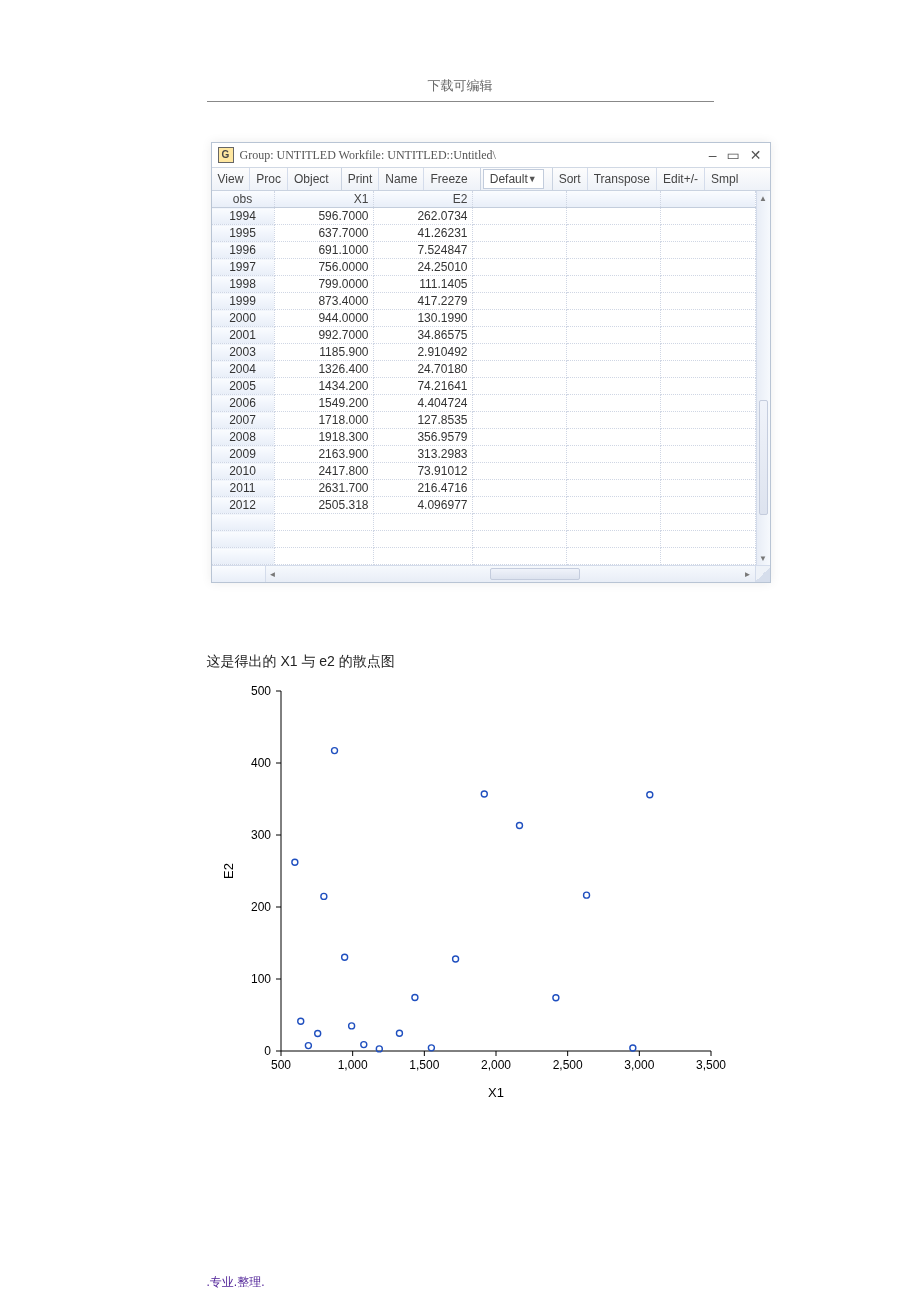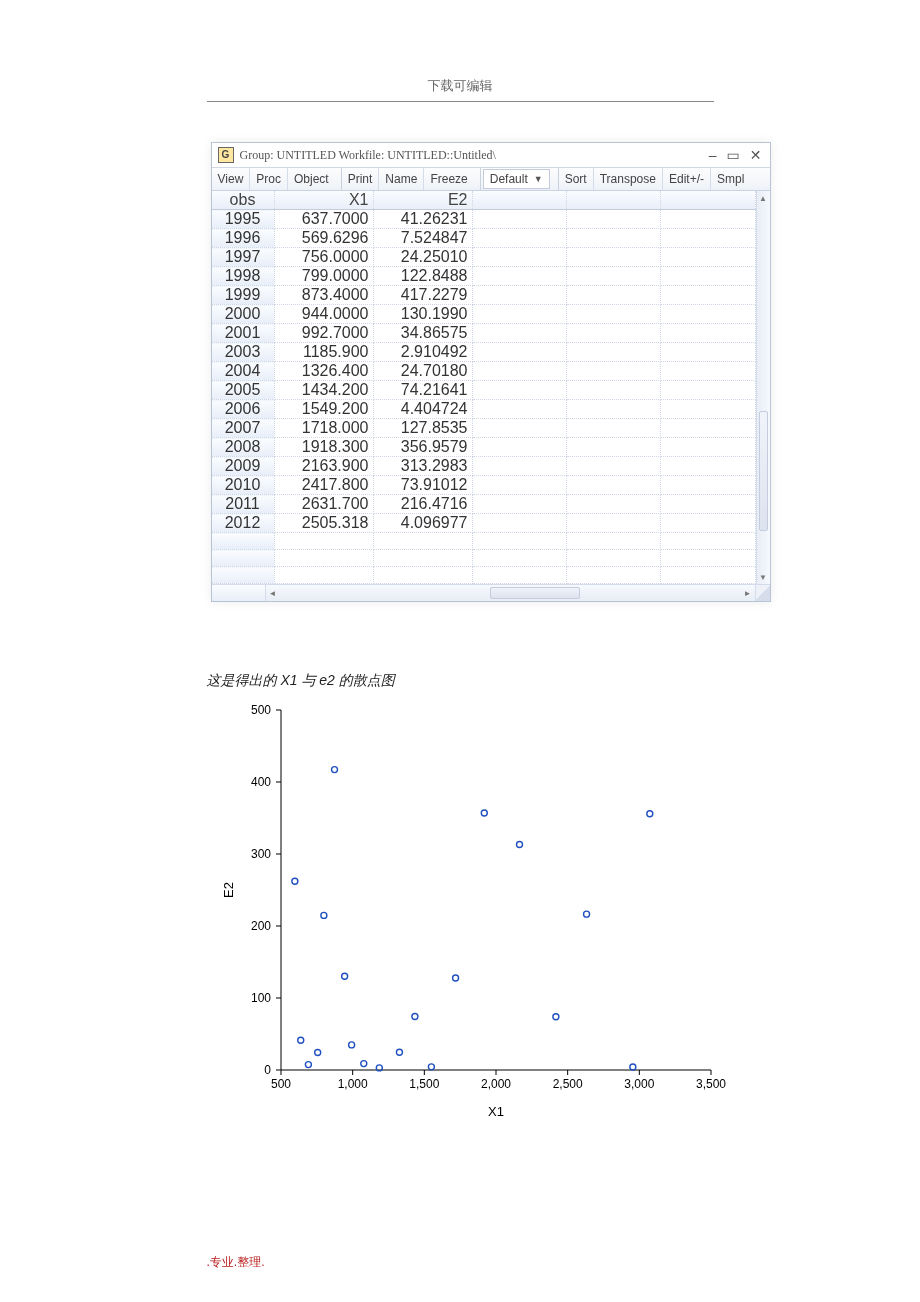--- a/index.html
+++ b/index.html
@@ -72,35 +72,35 @@
   .tb-btn {
     padding: 0 6px;
     border-right: 1px solid #d4dceb;
     display:flex; align-items:center;
     white-space: nowrap;
   }
   .tb-btn:last-child { border-right:none; }
   .tb-sep { width:6px; border-right:1px solid #c9d2e0; }
   .tb-select {
     display:flex; align-items:center;
-    padding: 0 6px; gap:6px;
+    padding: 0 6px; gap:0;
     border:1px solid #c2ccdc;
     background:#fff; margin:1px 2px;
     font-size:12px;
   }
   .tb-select .arrow { font-size:9px; color:#555; }
   .table-wrap {
     display: grid;
     grid-template-columns: 1fr 14px;
   }
   .data-table {
     border-collapse: collapse;
     width: 100%;
     font-family: Arial, sans-serif;
-    font-size: 16px;
+    font-size: 12px;
     color: #333;
   }
   .data-table th, .data-table td {
     border: 1px dotted #cfd6e4;
     border-top:none; border-left:none;
     height: 16px;
     padding: 0 4px;
     white-space: nowrap;
   }
   .data-table thead th {
@@ -148,31 +148,30 @@
     background:linear-gradient(#f0f3fa,#dde3ef);
     border:1px solid #c4ccdd; border-radius:2px;
   }
   .hscroll-row .resize {
     background:linear-gradient(135deg,#eef2f8 50%, #d6deec 50%);
   }
   .caption {
     margin: 70px 0 10px 0;
     font-size: 14px;
     color:#222;
-    font-style:italic;
   }
   .chart-box {
     width: 520px;
     margin-left: 4px;
   }
   .chart-svg { display:block; }
   .footer {
     position:absolute;
-    left:130px; bottom:48px;
-    font-size:12px; color:#b91c1c;
+    left:130px; bottom:28px;
+    font-size:12px; color:#4c1d95;
   }
 </style>
 </head>
 <body>
 
 <div class="page">
   <div class="header-text">下载可编辑</div>
   <hr class="hr">
 
   <div class="eviews-window">
@@ -218,47 +217,55 @@
             <th class="col-obs">obs</th>
             <th class="col-x1" style="text-align:right;">X1</th>
             <th class="col-e2" style="text-align:right;">E2</th>
             <th class="col-empty"></th>
             <th class="col-empty"></th>
             <th class="col-empty"></th>
           </tr>
         </thead>
         <tbody id="tbody">
             <tr>
+              <td class="col-obs">1994</td>
+              <td class="col-x1">596.7000</td>
+              <td class="col-e2">262.0734</td>
+              <td class="col-empty"></td>
+              <td class="col-empty"></td>
+              <td class="col-empty"></td>
+            </tr>
+            <tr>
               <td class="col-obs">1995</td>
               <td class="col-x1">637.7000</td>
               <td class="col-e2">41.26231</td>
               <td class="col-empty"></td>
               <td class="col-empty"></td>
               <td class="col-empty"></td>
             </tr>
             <tr>
               <td class="col-obs">1996</td>
-              <td class="col-x1">569.6296</td>
+              <td class="col-x1">691.1000</td>
               <td class="col-e2">7.524847</td>
               <td class="col-empty"></td>
               <td class="col-empty"></td>
               <td class="col-empty"></td>
             </tr>
             <tr>
               <td class="col-obs">1997</td>
               <td class="col-x1">756.0000</td>
               <td class="col-e2">24.25010</td>
               <td class="col-empty"></td>
               <td class="col-empty"></td>
               <td class="col-empty"></td>
             </tr>
             <tr>
               <td class="col-obs">1998</td>
               <td class="col-x1">799.0000</td>
-              <td class="col-e2">122.8488</td>
+              <td class="col-e2">111.1405</td>
               <td class="col-empty"></td>
               <td class="col-empty"></td>
               <td class="col-empty"></td>
             </tr>
             <tr>
               <td class="col-obs">1999</td>
               <td class="col-x1">873.4000</td>
               <td class="col-e2">417.2279</td>
               <td class="col-empty"></td>
               <td class="col-empty"></td>

